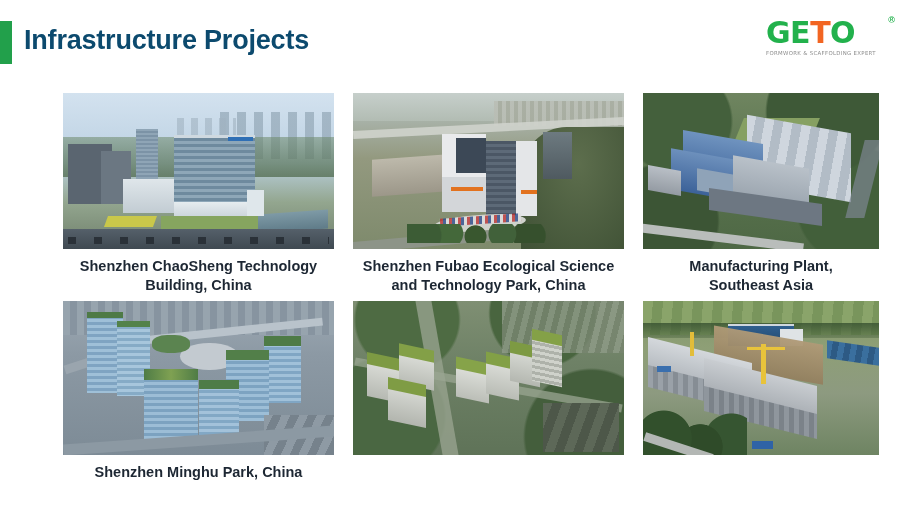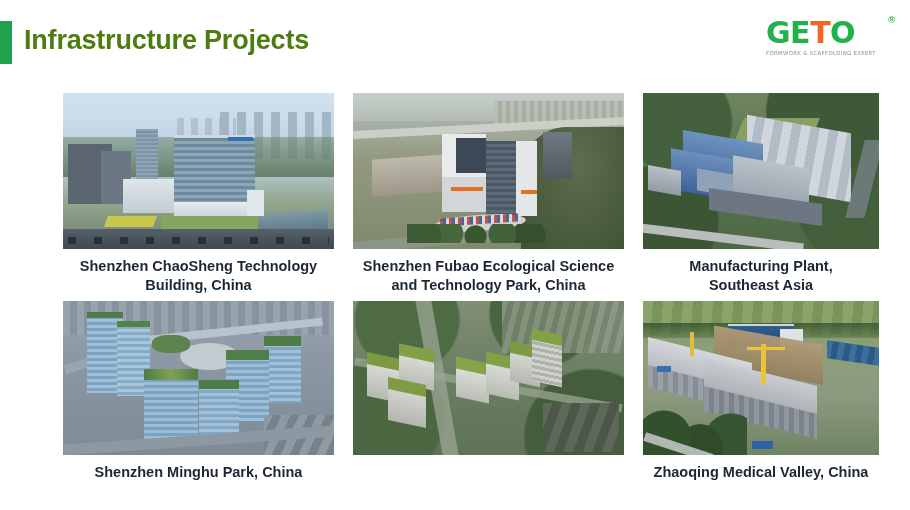--- a/index.html
+++ b/index.html
@@ -17,21 +17,21 @@
     position: absolute; left: 0; top: 3px;
     width: 12px; height: 43px;
     background: #22a04b;
   }
   .title-wrap {
     position: absolute; left: 24px; top: 0;
     display: flex; align-items: baseline; gap: 8px;
     white-space: nowrap;
   }
   .title-main {
-    font-size: 27px; font-weight: bold; color: #4d7c0f;
+    font-size: 27px; font-weight: bold; color: #0c4a6e;
     letter-spacing: -0.2px; line-height: 44px;
   }
   .title-sub {
     font-size: 19px; font-weight: bold; color: #24282c;
     line-height: 44px;
   }
 
   
   .logo { position: absolute; right: 24px; top: 18px; width: 120px; height: 46px; }
   .logo-mark { position: relative; width: 120px; height: 30px; }
@@ -431,17 +431,16 @@
             <div class="lyr sh2w"></div>
           <div class="lyr crane-arm"></div>
             <div class="lyr crane"></div>
             <div class="lyr crane2"></div>
           <div class="lyr bluetarp2"></div>
             <div class="lyr bluetarp"></div>
           <div class="lyr fgtrees"></div>
             <div class="lyr roadb"></div>
         </div>
       </div>
-      <div class="caption">Zhaoqing Medical Valley, China</div>
     </div>
 
   </div>
 </div>
 
 </body></html>

